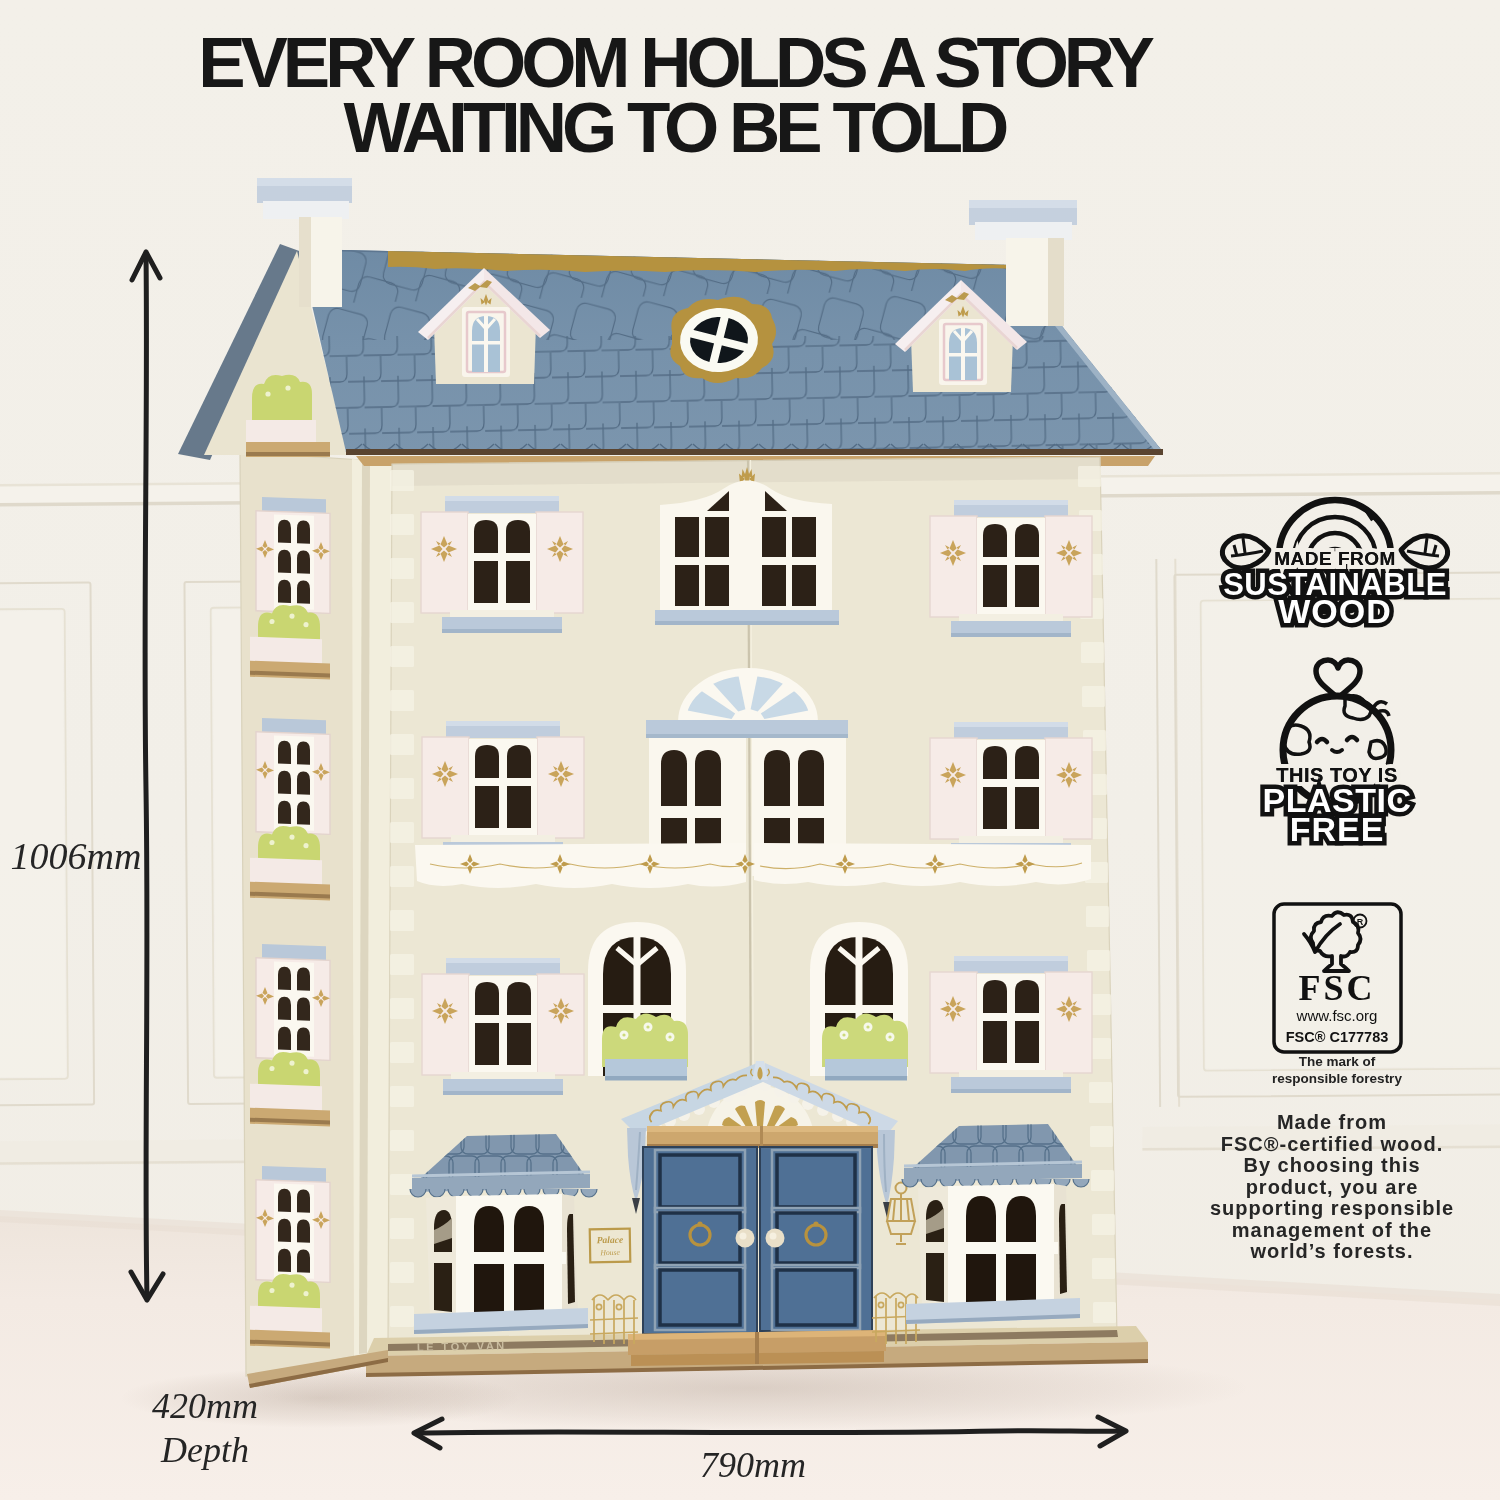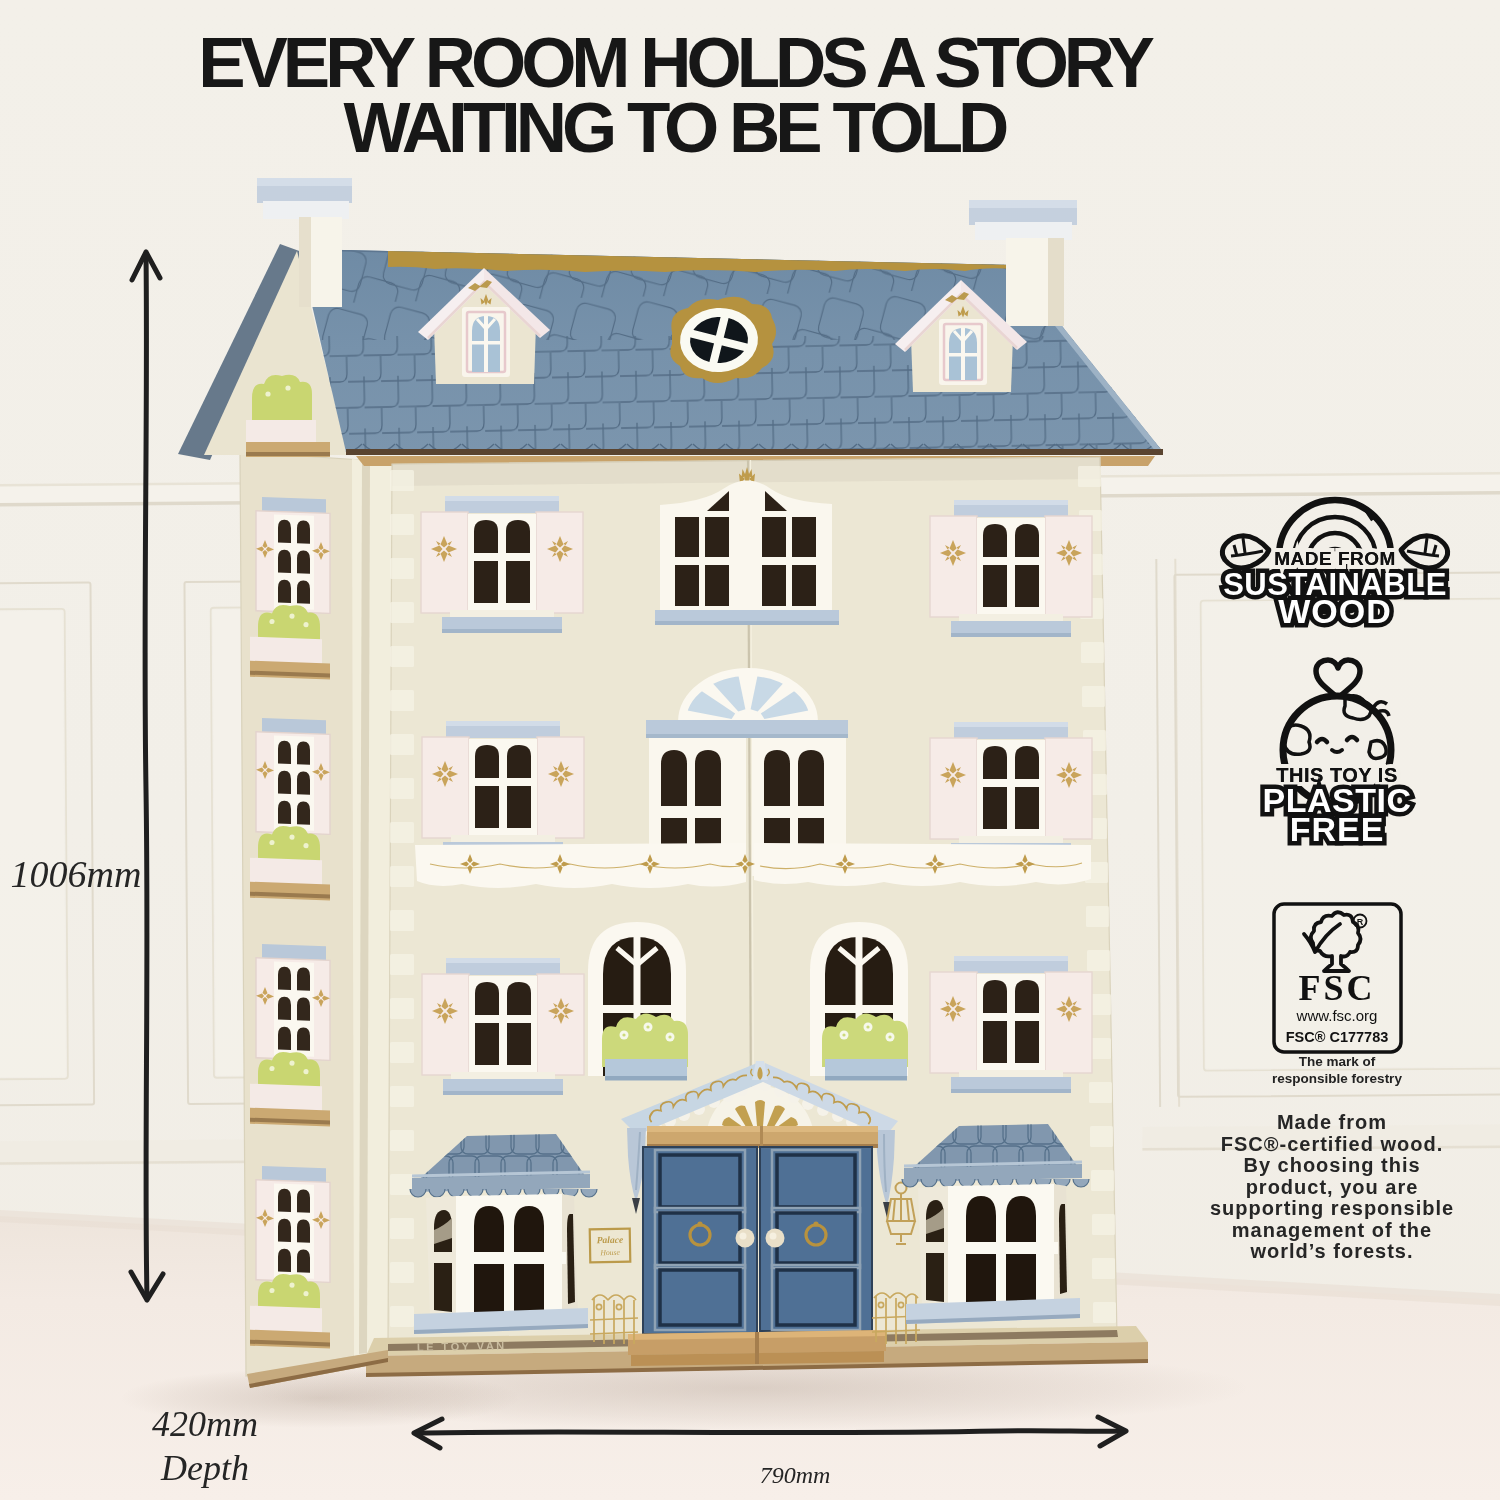--- a/index.html
+++ b/index.html
@@ -1,17 +1,17 @@
 <!DOCTYPE html>
 <html><head>
 <meta charset="utf-8">
 <style>
 html,body{margin:0;padding:0;width:1500px;height:1500px;overflow:hidden;background:#f2efe8;font-family:"Liberation Sans",sans-serif;}
 .abs{position:absolute;}
-.ital{font-family:"Liberation Serif",serif;font-style:italic;color:#252525;margin-top:18px;}
+.ital{font-family:"Liberation Serif",serif;font-style:italic;color:#252525;}
 </style>
 </head>
 <body>
 <svg width="1500" height="1500" viewBox="0 0 1500 1500" style="position:absolute;top:0;left:0">
 <defs>
 <linearGradient id="wallg" x1="0" y1="0" x2="0" y2="1">
  <stop offset="0" stop-color="#f3f0e9"></stop>
         <stop offset="0.55" stop-color="#f2efe8"></stop>
         <stop offset="1" stop-color="#f1ede5"></stop>
 </linearGradient>
@@ -1015,21 +1015,21 @@
 <path d="M1126,1431 L1098,1417 M1126,1431 L1100,1446"></path>
 </g>
 </svg>
 
 <div class="abs" style="left:0;top:30px;width:1348px;text-align:center;font-weight:bold;color:#171717;font-size:71px;letter-spacing:-5px;line-height:65px;">EVERY ROOM HOLDS A STORY<br>WAITING TO BE TOLD</div>
 
 <div class="abs ital" style="left:0px;top:834px;width:152px;text-align:center;font-size:38px;">1006mm</div>
 
 <div class="abs ital" style="left:130px;top:1384px;width:150px;text-align:center;font-size:36px;line-height:44px;">420mm<br>Depth</div>
 
-<div class="abs ital" style="left:700px;top:1444px;width:190px;text-align:center;font-size:24px;">790mm</div>
+<div class="abs ital" style="left:700px;top:1444px;width:190px;text-align:left;font-size:36px;">790mm</div>
 
 <svg class="abs" style="left:1205px;top:490px" width="260" height="160" viewBox="0 0 260 160">
 <g transform="translate(130 66)">
 <circle cx="0" cy="0" r="56" fill="#f2efe8" stroke="#111" stroke-width="6.5"></circle>
 <circle cx="0" cy="2" r="41" fill="none" stroke="#111" stroke-width="4.5"></circle>
 <circle cx="0" cy="4" r="27" fill="none" stroke="#111" stroke-width="4.5"></circle>
 <circle cx="0" cy="6" r="13" fill="none" stroke="#111" stroke-width="4.5"></circle>
 <path d="M30,-48 L38,-36 M-40,-40 L-30,-48" stroke="#111" stroke-width="4.5"></path>
 </g>
 <g stroke="#111" stroke-width="5" fill="#f2efe8" stroke-linejoin="round">

